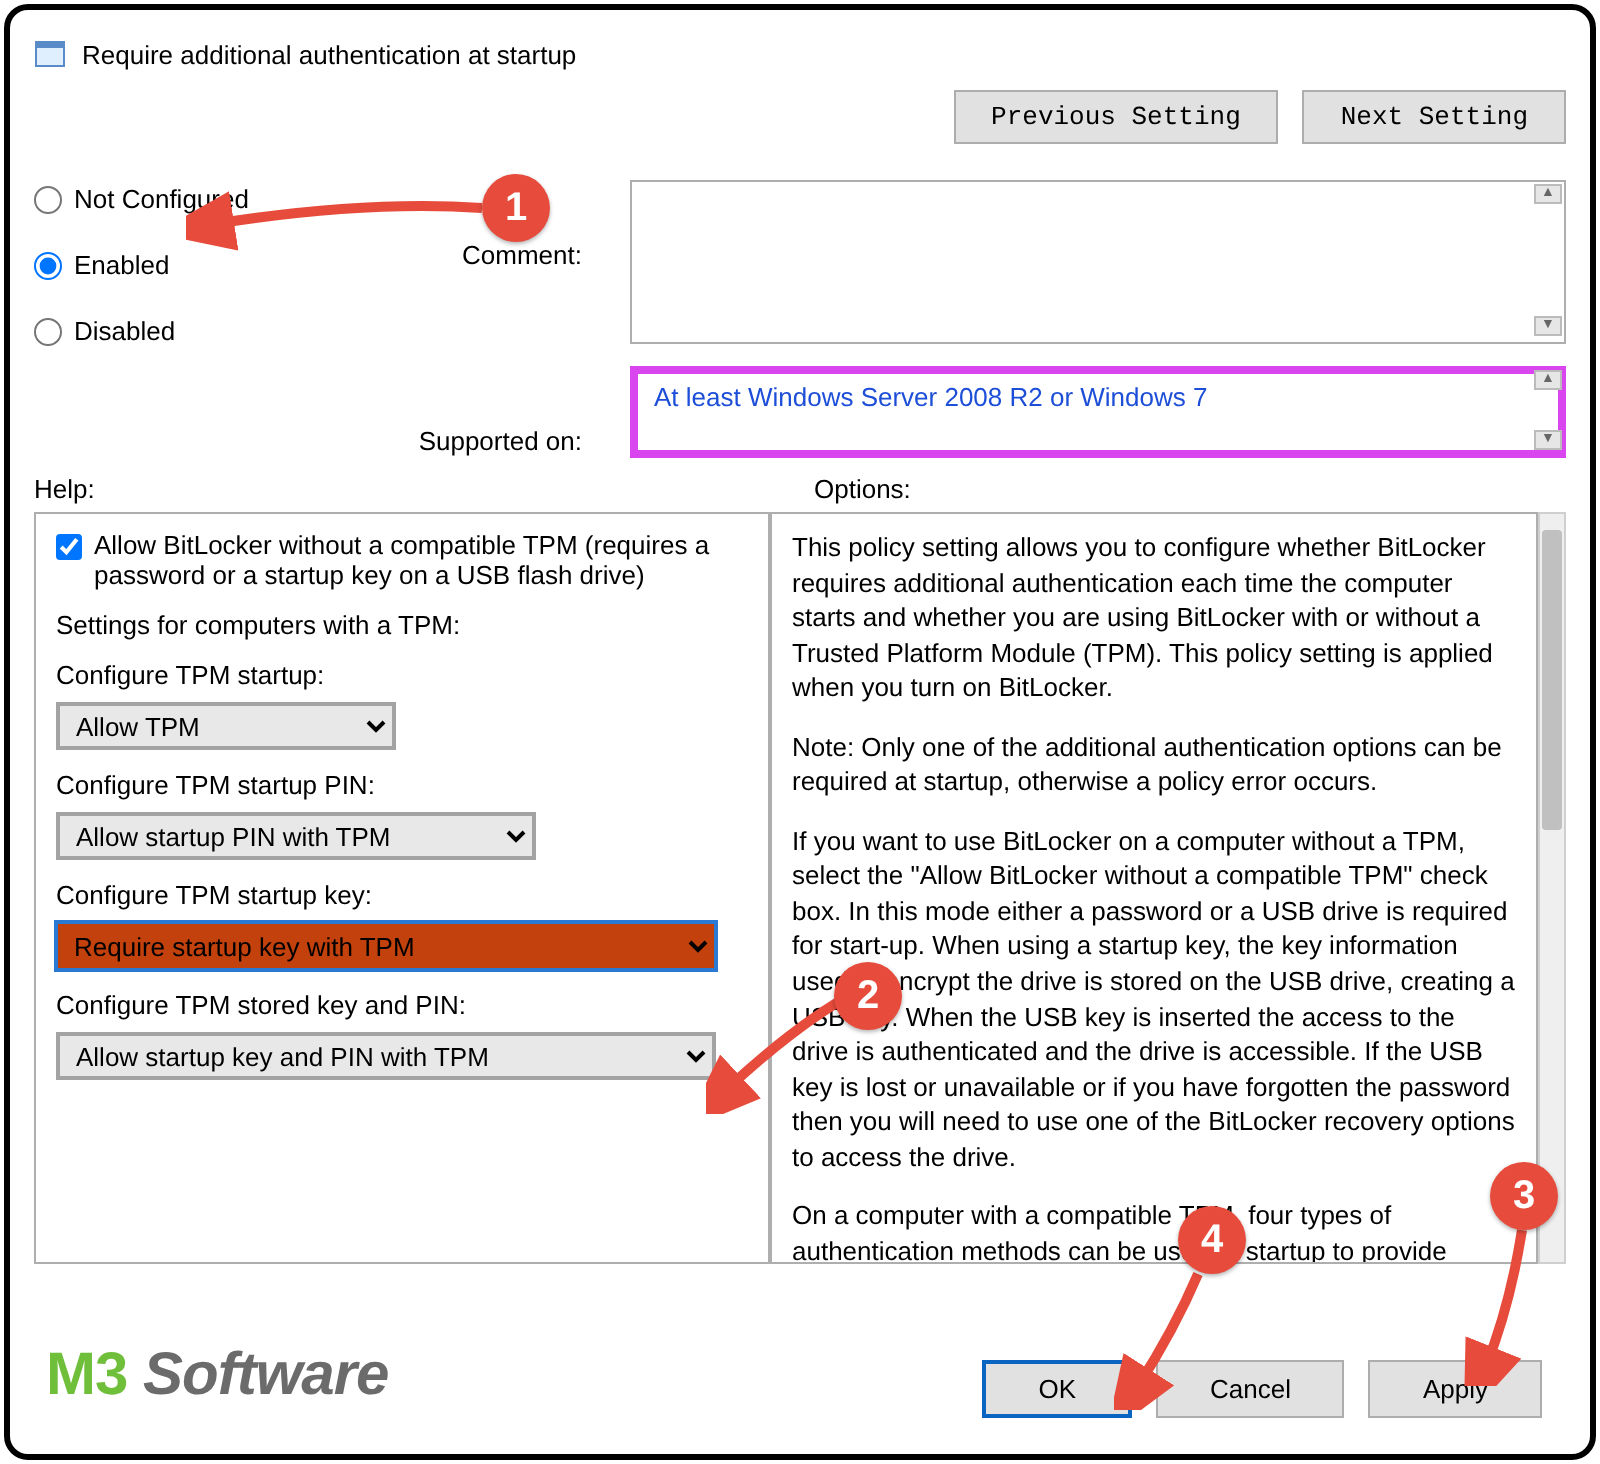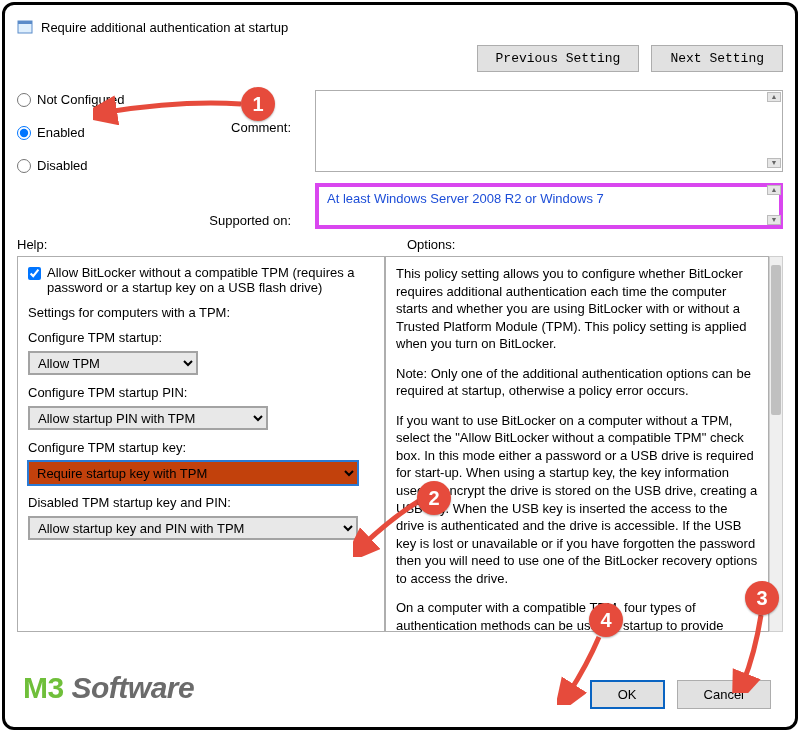--- a/index.html
+++ b/index.html
@@ -280,41 +280,42 @@
       <div class="opt-label">Configure TPM startup PIN:</div>
       <select class="win-select" style="max-width:240px">
         <option>Allow startup PIN with TPM</option>
       </select>
 
       <div class="opt-label">Configure TPM startup key:</div>
       <select class="win-select hl">
         <option>Require startup key with TPM</option>
       </select>
 
-      <div class="opt-label">Disabled TPM startup key and PIN:</div>
+      <div class="opt-label">Configure TPM stored key and PIN:</div>
       <select class="win-select">
         <option>Allow startup key and PIN with TPM</option>
       </select>
     </div>
 
     <div class="help-pane">
       <p>This policy setting allows you to configure whether BitLocker requires additional authentication each time the computer starts and whether you are using BitLocker with or without a Trusted Platform Module (TPM). This policy setting is applied when you turn on BitLocker.</p>
       <p>Note: Only one of the additional authentication options can be required at startup, otherwise a policy error occurs.</p>
       <p>If you want to use BitLocker on a computer without a TPM, select the "Allow BitLocker without a compatible TPM" check box. In this mode either a password or a USB drive is required for start-up. When using a startup key, the key information used to encrypt the drive is stored on the USB drive, creating a USB key. When the USB key is inserted the access to the drive is authenticated and the drive is accessible. If the USB key is lost or unavailable or if you have forgotten the password then you will need to use one of the BitLocker recovery options to access the drive.</p>
       <p>On a computer with a compatible TPM, four types of authentication methods can be used at startup to provide added</p>
     </div>
 
     <div class="scroll-outer">
       <div class="scroll-thumb"></div>
     </div>
   </div>
 
   <div class="bottom-bar">
     <button class="win-btn ok-btn">OK</button>
     <button class="win-btn">Cancel</button>
+    <button class="win-btn">Apply</button>
   </div>
 
   <div class="watermark">
     <span class="m3">M3</span><span> Software</span>
   </div>
 
   <div class="anno-badge" style="top:82px; left:236px">1</div>
   <div class="anno-badge" style="top:476px; left:412px">2</div>
   <div class="anno-badge" style="top:576px; left:740px">3</div>
   <div class="anno-badge" style="top:598px; left:584px">4</div>

